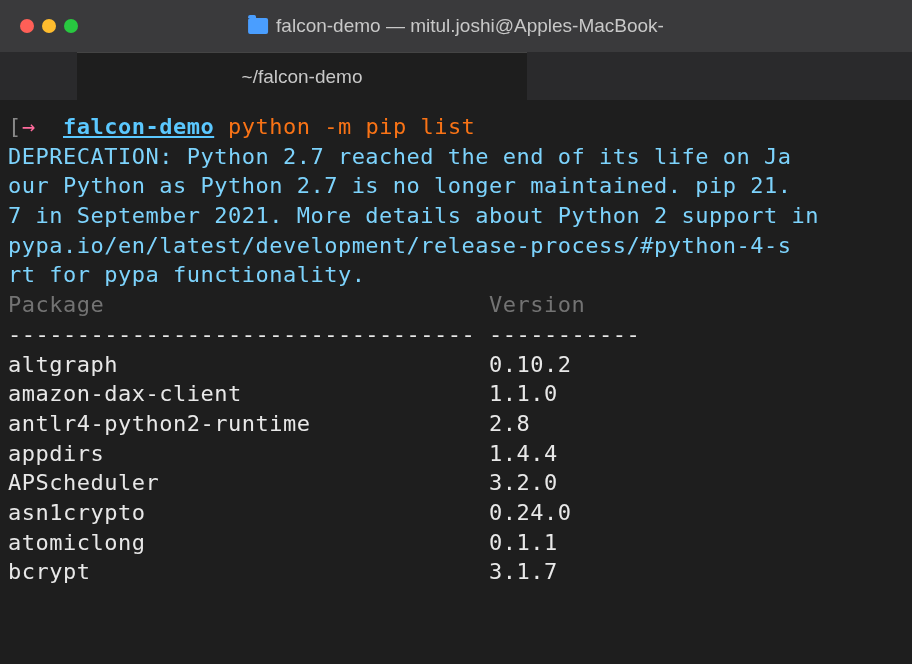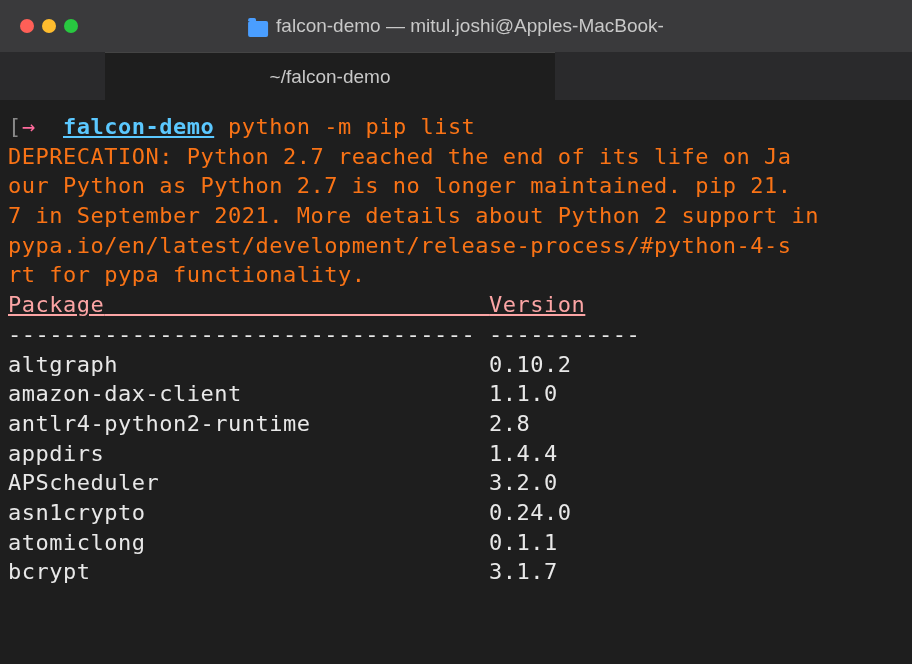--- a/index.html
+++ b/index.html
@@ -33,21 +33,21 @@
       border-radius: 50%;
     }
     .traffic-light.red { background: #ff5f57; }
     .traffic-light.yellow { background: #febc2e; }
     .traffic-light.green { background: #28c840; }
     .title-content {
       position: absolute;
       left: 50%;
       transform: translateX(-50%);
       display: flex;
-      align-items: flex-end;
+      align-items: center;
       gap: 8px;
       color: #c8c8c8;
       font-size: 19px;
       font-family: -apple-system, BlinkMacSystemFont, 'Segoe UI', sans-serif;
       font-weight: 500;
       white-space: nowrap;
     }
     .folder-icon {
       width: 20px;
       height: 16px;
@@ -73,38 +73,38 @@
     .tab {
       background: #1e1e1e;
       color: #c8c8c8;
       padding: 0 40px;
       display: flex;
       align-items: center;
       justify-content: center;
       font-size: 19px;
       font-family: -apple-system, BlinkMacSystemFont, 'Segoe UI', sans-serif;
       min-width: 450px;
-      margin-left: 105px;
+      margin-left: 77px;
       border-top: 1px solid #444;
     }
     .terminal {
       padding: 12px 8px;
       font-size: 22px;
       line-height: 1.35;
       letter-spacing: 0.5px;
       color: #e8e8e8;
       white-space: pre;
       overflow: hidden;
     }
     .prompt-bracket { color: #888; }
     .prompt-arrow { color: #ff6b9d; }
     .prompt-dir { color: #5bc8ff; font-weight: bold; text-decoration: underline; }
     .prompt-command { color: #f97316; }
-    .deprecation { color: #f97316; }
-    .pkg-header { color: #fca5a5; text-decoration: underline; }
+    .deprecation { color: #7dd3fc; }
+    .pkg-header { color: #737373; }
     .separator { color: #e8e8e8; }
   </style>
 </head>
 <body>
 
 <div class="titlebar">
   <div class="traffic-lights">
     <div class="traffic-light red"></div>
     <div class="traffic-light yellow"></div>
     <div class="traffic-light green"></div>

